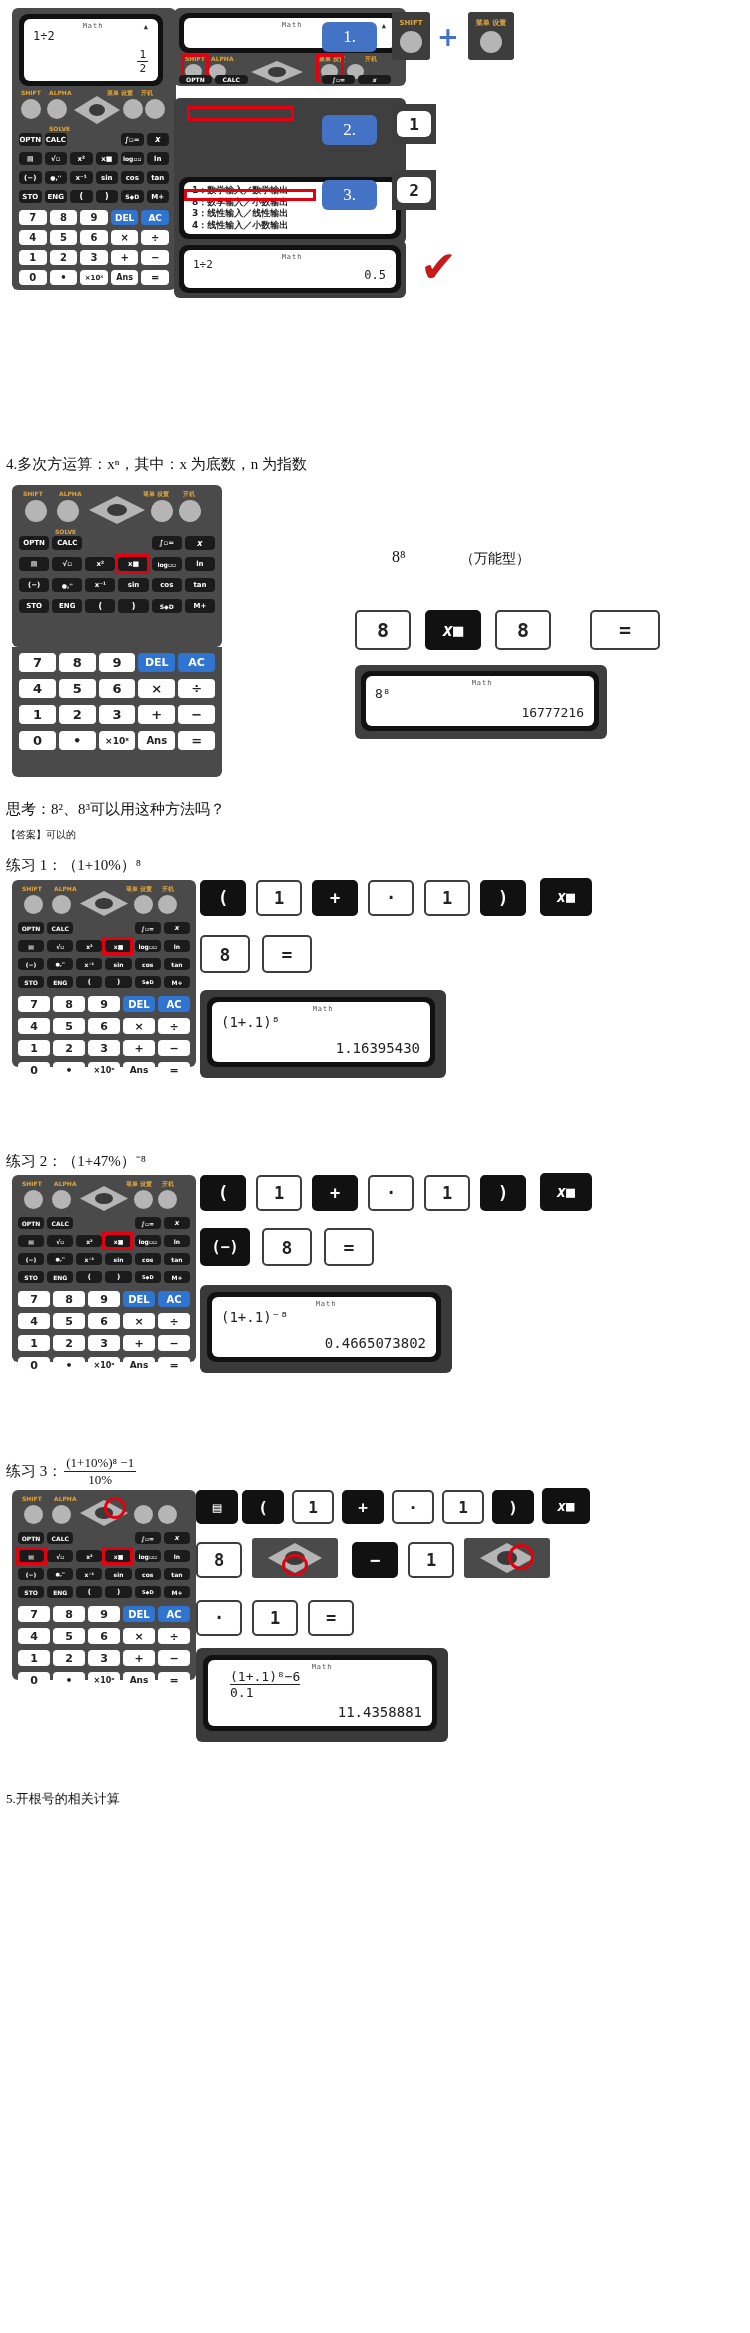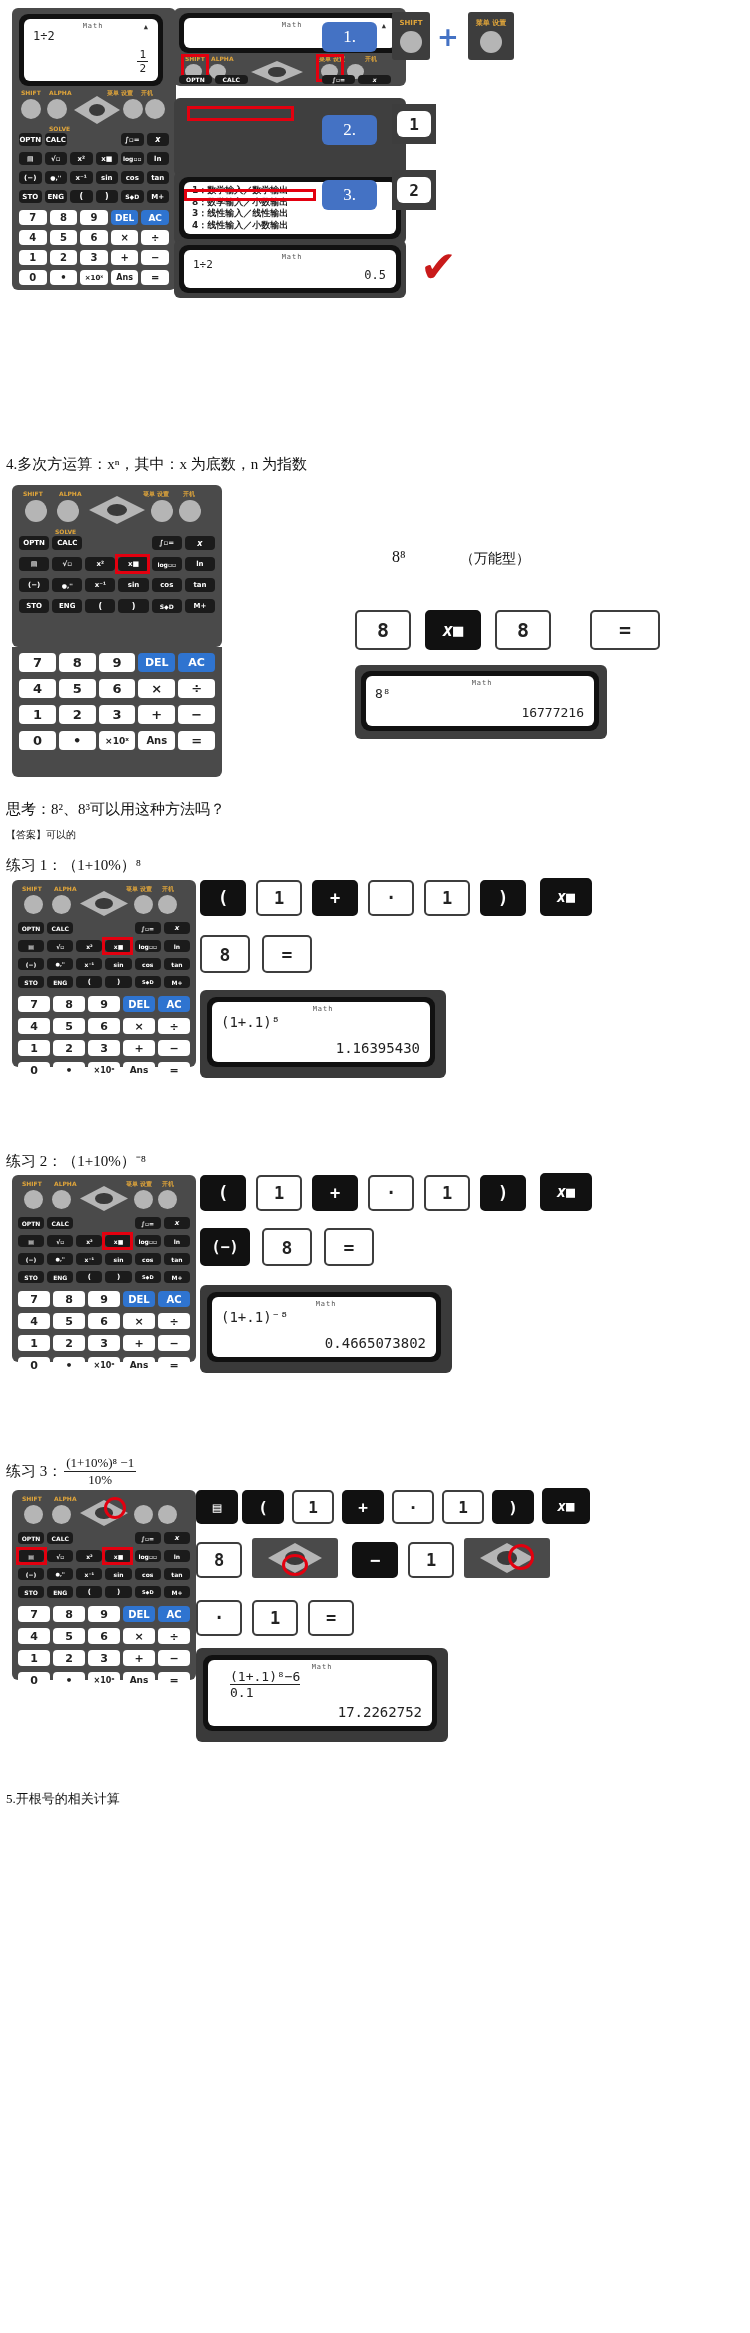--- a/index.html
+++ b/index.html
@@ -468,21 +468,21 @@
       <div class="scr-frame" style="width:218px;height:60px;">
         <div class="scr" style="width:100%;height:100%;">
           <span class="ind">Math</span>
           <span class="expr" style="font-size:14px;top:12px;">(1+.1)⁸</span>
           <span class="res" style="font-size:14px;">1.16395430</span>
         </div>
       </div>
     </div>
   </div>
 
-  <div class="abs htext" style="left:6px;top:1150px;font-size:15px;">练习 2：（1+10%）⁻⁸</div>
+  <div class="abs htext" style="left:6px;top:1150px;font-size:15px;">练习 2：（1+47%）⁻⁸</div>
 
   <div class="abs" style="left:12px;top:1175px;">
     <div class="calc" style="width:172px;height:175px;padding:6px;">
       <div style="position:relative;height:30px;">
         <div class="lbl abs tiny" style="left:4px;top:0;color:#e0a53a;">SHIFT</div>
         <div class="lbl abs tiny" style="left:36px;top:0;color:#e0a53a;">ALPHA</div>
         <div class="lbl abs tiny" style="left:108px;top:0;color:#e0a53a;">菜单 设置</div>
         <div class="lbl abs tiny" style="left:144px;top:0;color:#e0a53a;">开机</div>
         <div class="round abs" style="left:6px;top:9px;width:19px;height:19px;"></div>
         <div class="round abs" style="left:34px;top:9px;width:19px;height:19px;"></div>
@@ -702,21 +702,21 @@
 
   <div class="abs" style="left:196px;top:1648px;">
     <div class="calc" style="width:238px;height:80px;padding:7px;background:#3a3a3a;">
       <div class="scr-frame" style="width:224px;height:66px;">
         <div class="scr" style="width:100%;height:100%;">
           <span class="ind">Math</span>
           <span class="abs" style="left:22px;top:9px;font-size:13px;font-family:'DejaVu Sans Mono',monospace;text-align:center;">
             <span style="display:block;border-bottom:1px solid #222;">(1+.1)⁸−6</span>
             <span style="display:block;text-align:left;">0.1</span>
           </span>
-          <span class="res" style="font-size:14px;">17.2262752</span>
+          <span class="res" style="font-size:14px;">11.4358881</span>
         </div>
       </div>
     </div>
   </div>
 
   <div class="abs htext" style="left:6px;top:1790px;font-size:13px;">5.开根号的相关计算</div>
 
 </div>
 
 </body></html>

